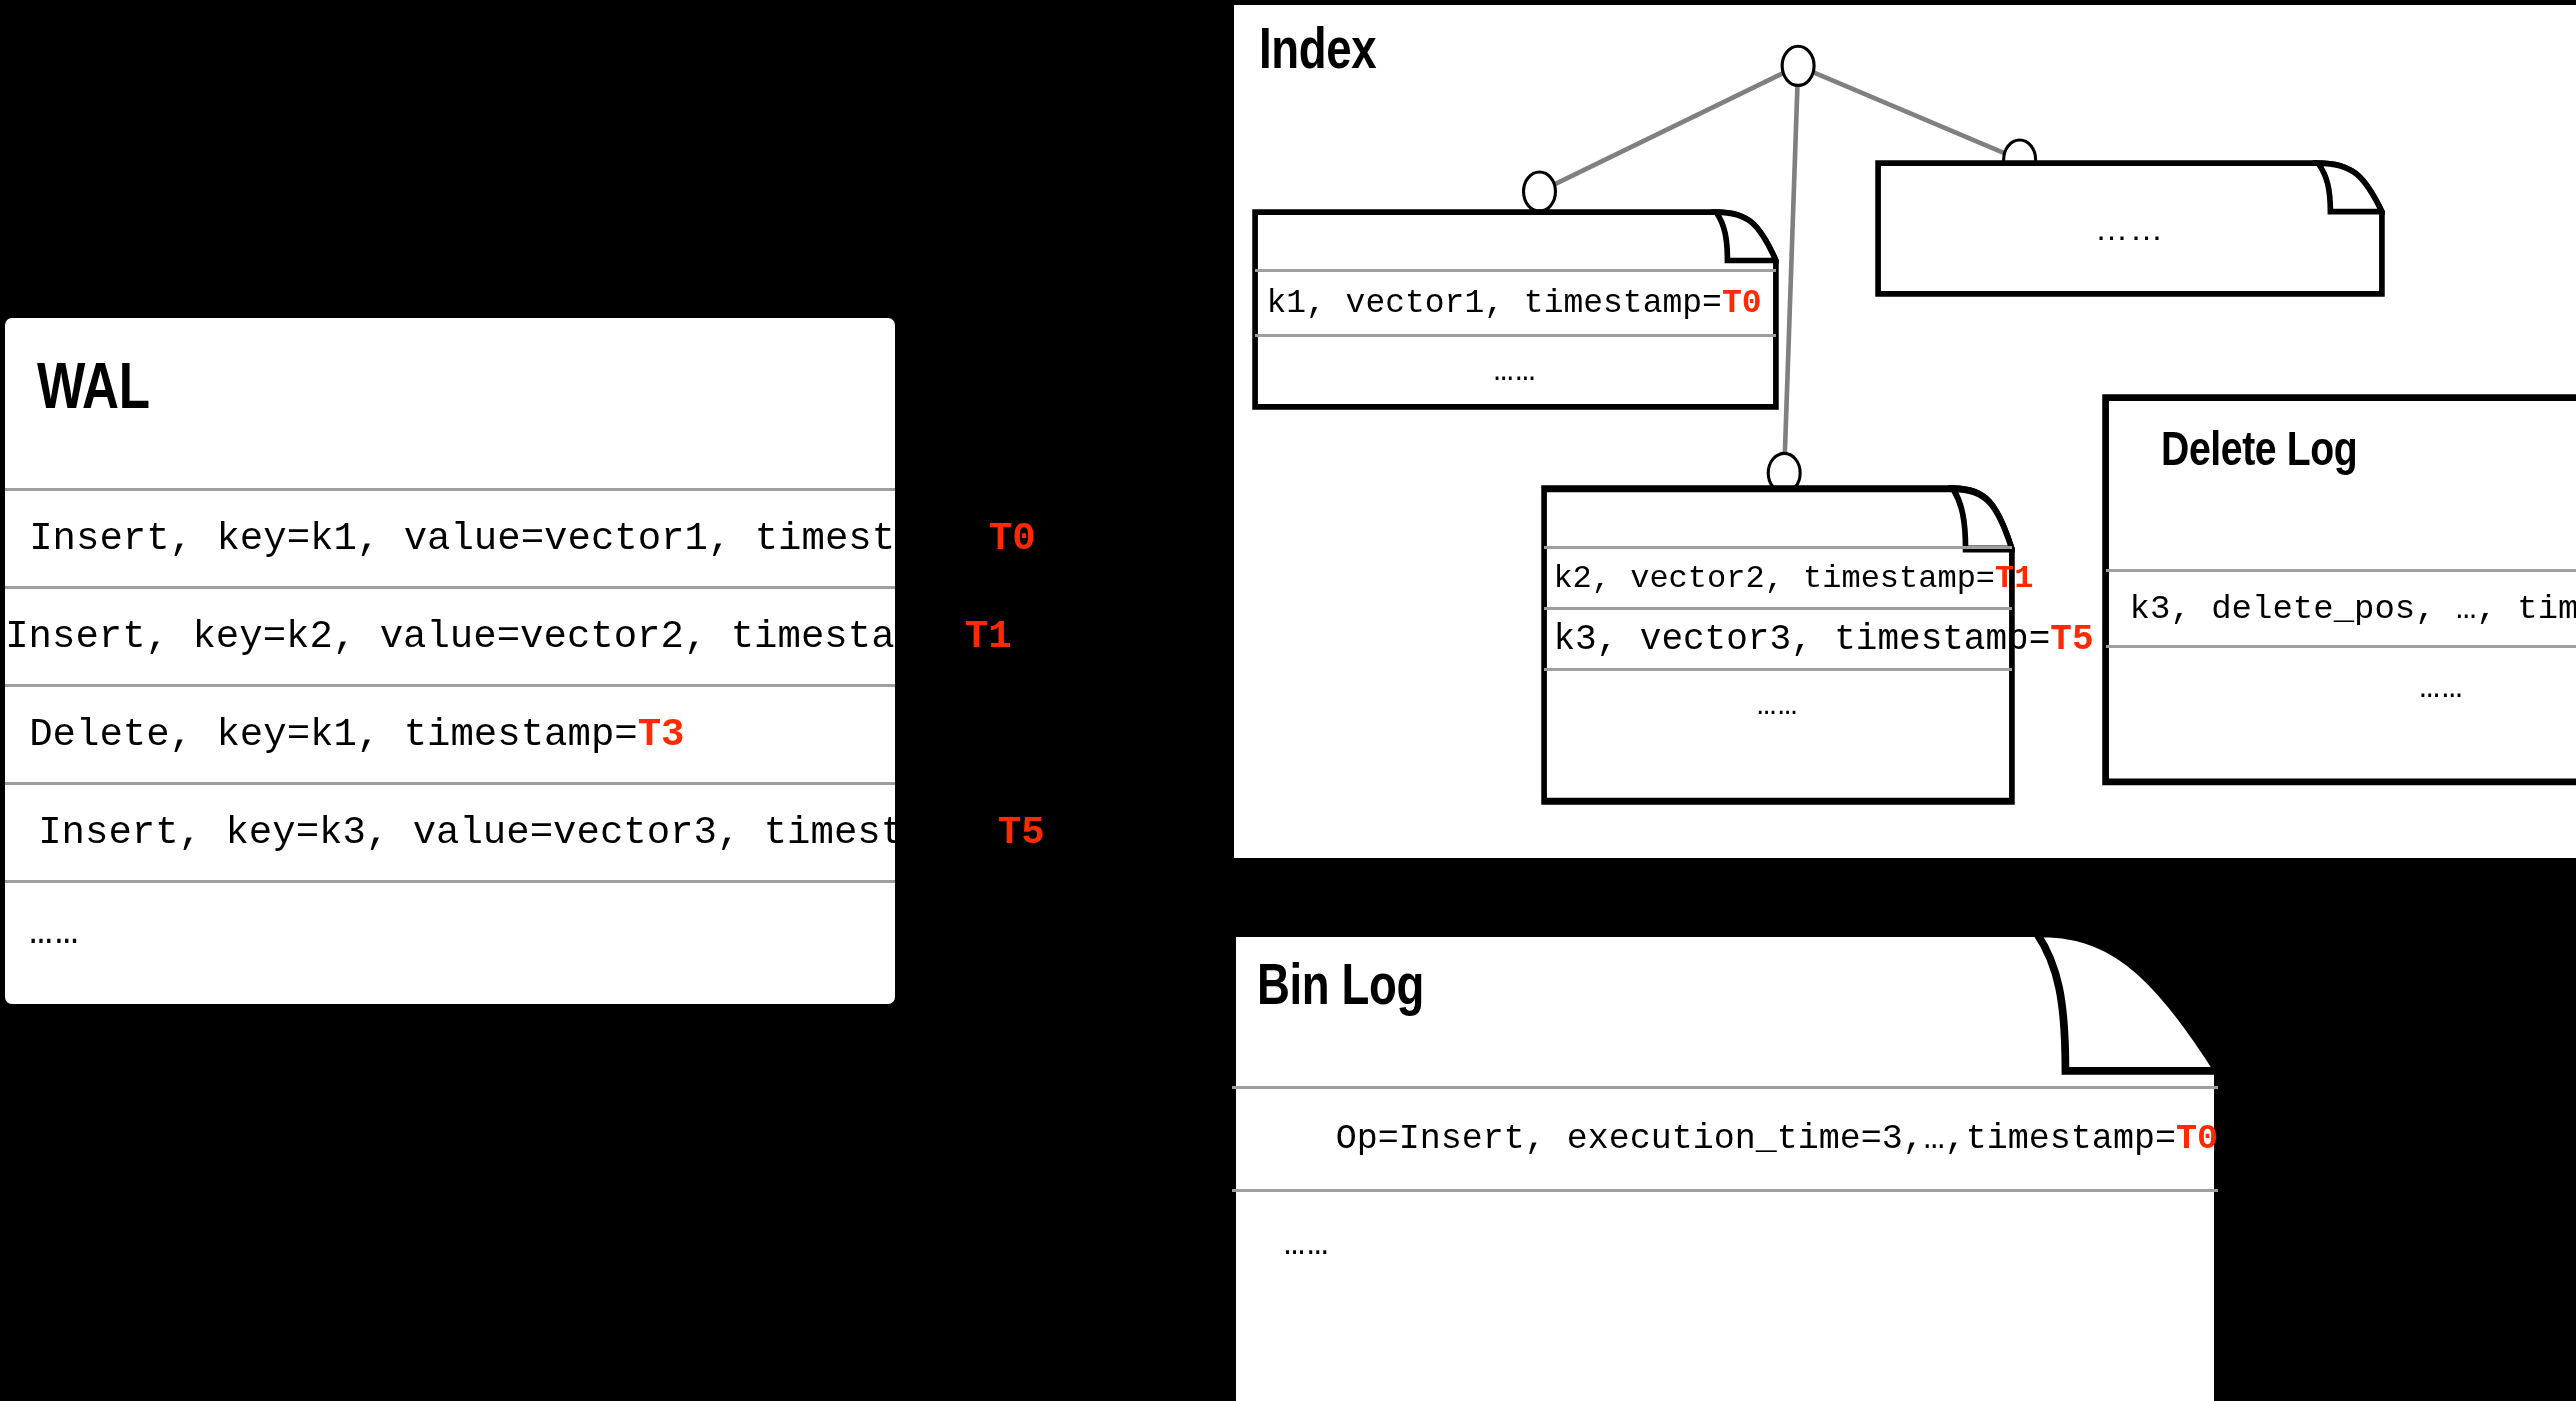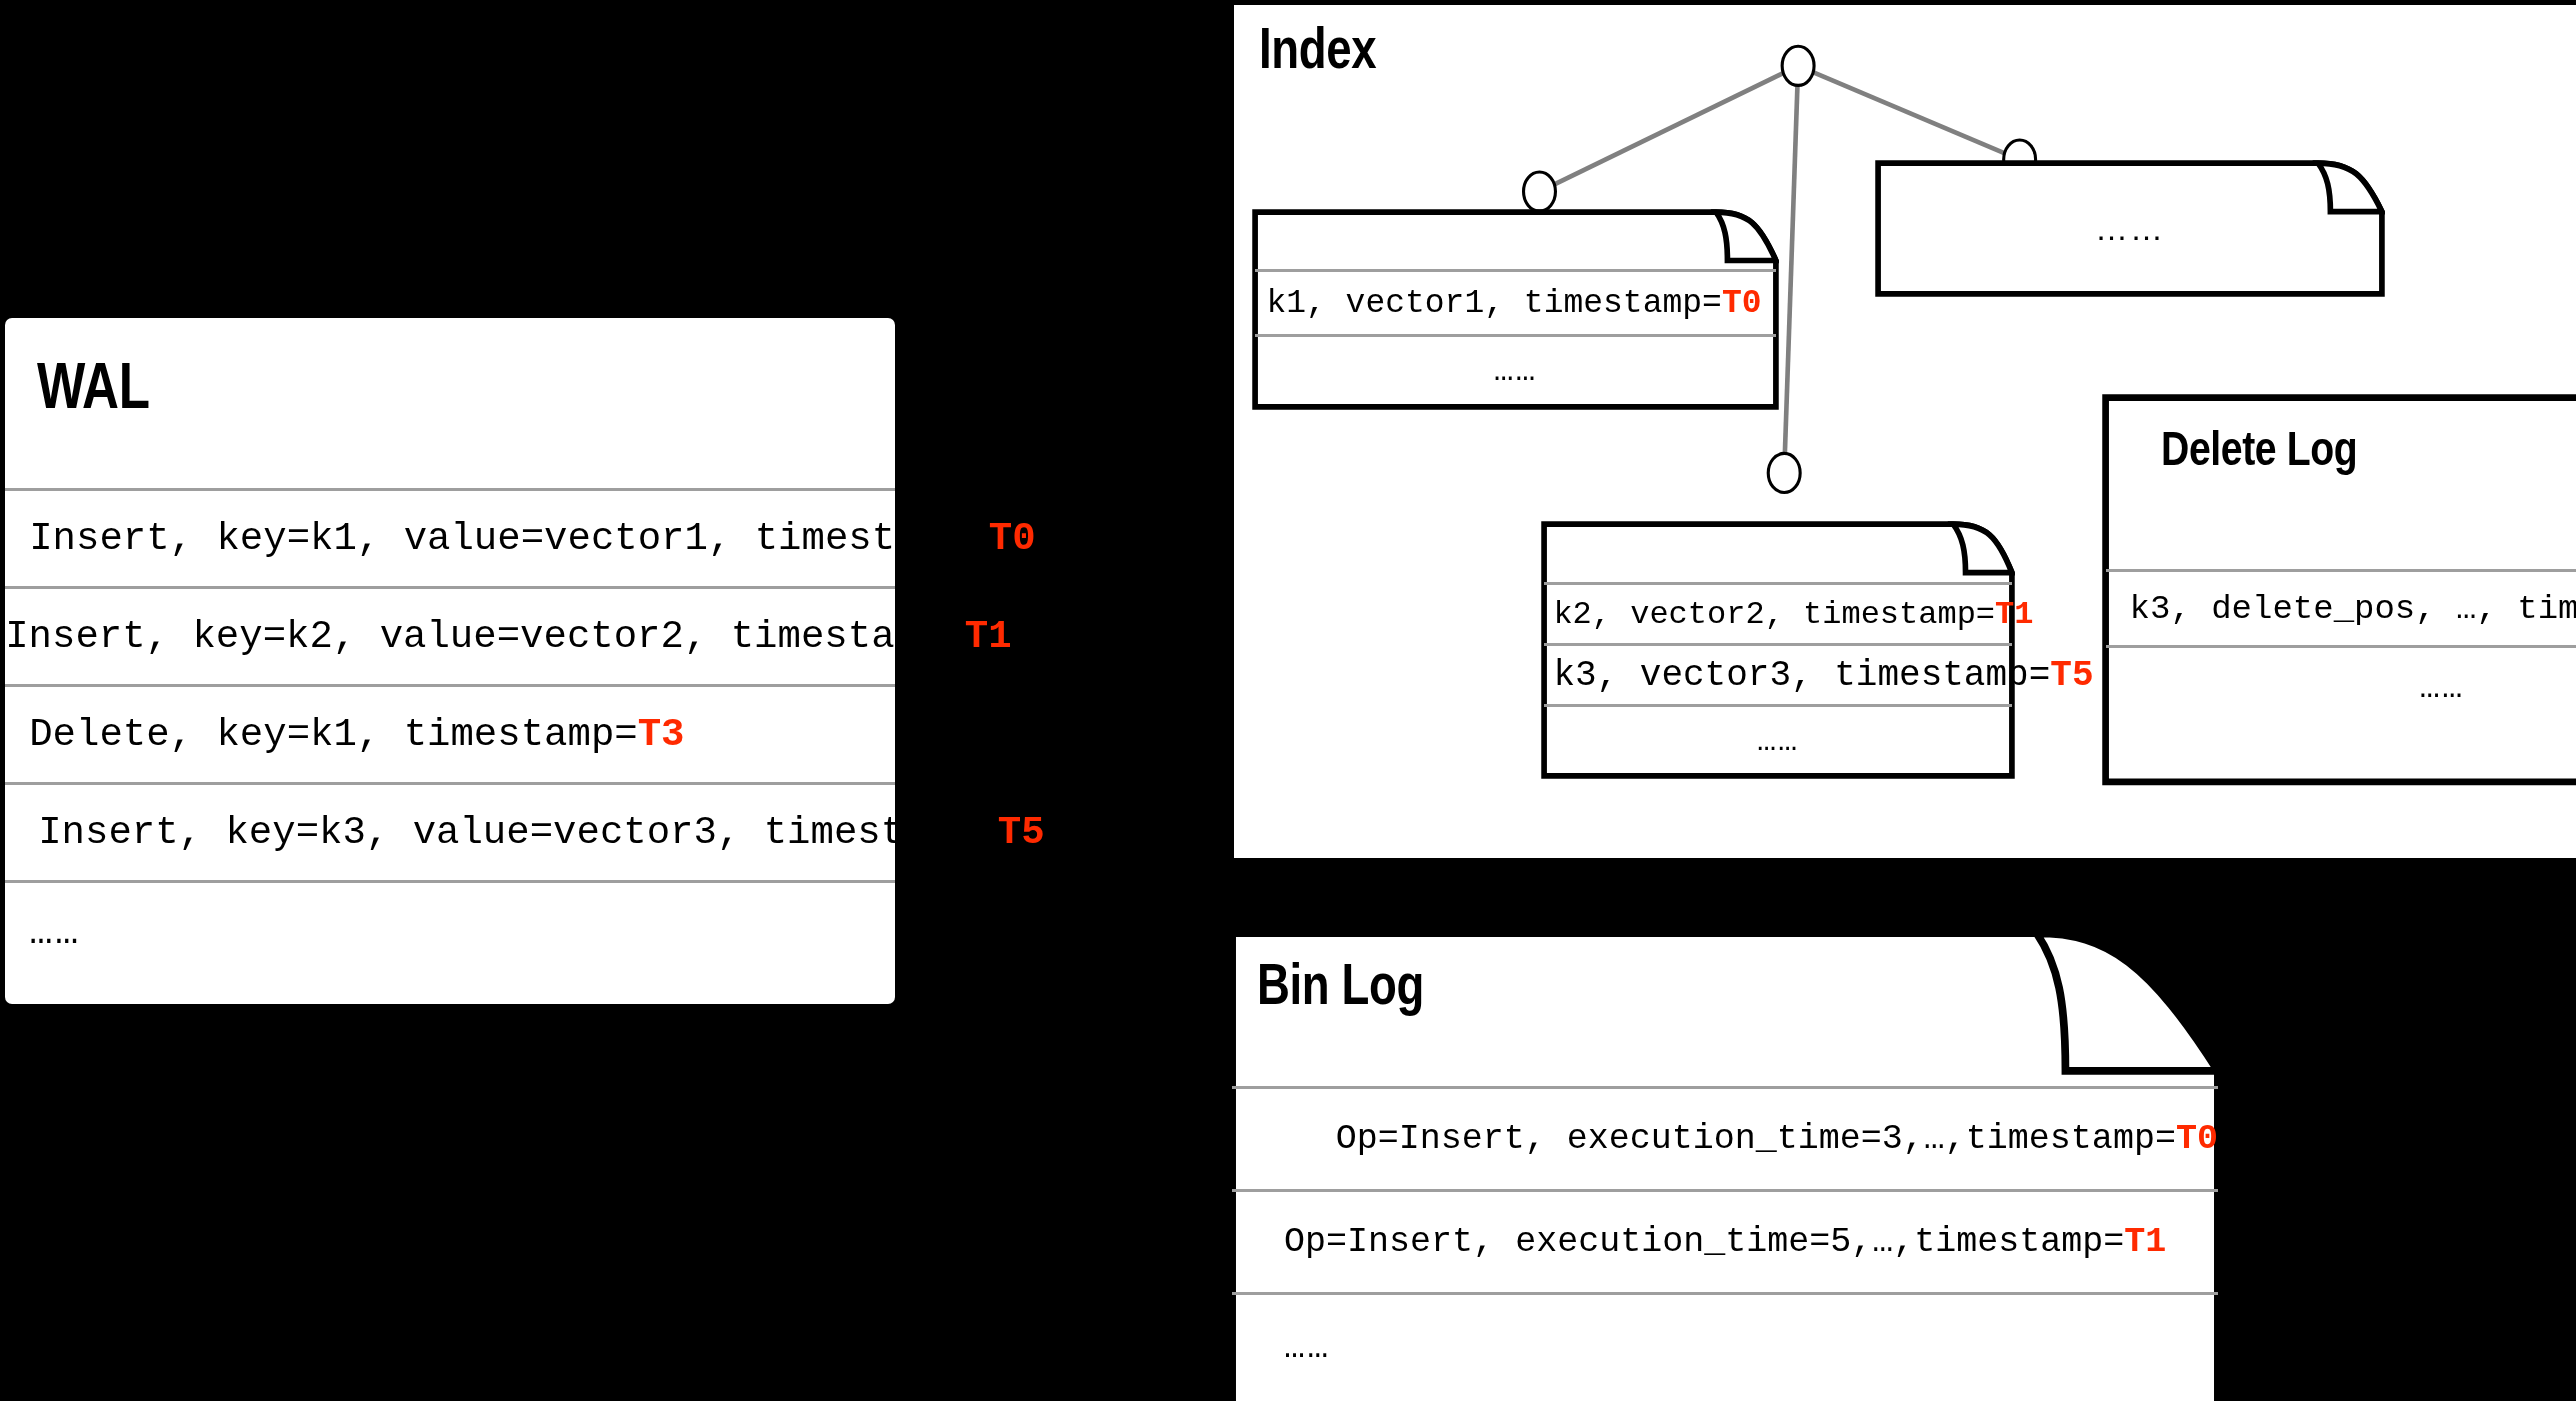--- a/index.html
+++ b/index.html
@@ -91,21 +91,21 @@
   <div class="doc" style="left:641px;top:155px;width:510px;height:137px;">
     <svg viewBox="0 0 990 265" preserveAspectRatio="none">
       <path d="M6 6 H860 C926 6 950 30 984 100 L984 259 H6 Z" fill="#fff" stroke="#000" stroke-width="11"></path>
       <path d="M860 6 C878 30 884 58 884 100 L984 100 C950 30 926 6 860 6 Z" fill="#fff" stroke="#000" stroke-width="11"></path>
     </svg>
     <div class="content" style="display:flex;align-items:center;justify-content:center;">
       <span class="txt dots" style="font-size:33px;">……</span>
     </div>
   </div>
 
-  <div class="doc" style="left:307px;top:480px;width:474px;height:258px;margin-top:36px;">
+  <div class="doc" style="left:307px;top:480px;width:474px;height:320px;">
     <svg viewBox="0 0 920 500" preserveAspectRatio="none">
       <path d="M6 6 H800 C864 6 886 30 914 100 L914 494 H6 Z" fill="#fff" stroke="#000" stroke-width="11"></path>
       <path d="M800 6 C818 30 824 58 824 100 L914 100 C886 30 864 6 800 6 Z" fill="#fff" stroke="#000" stroke-width="11"></path>
     </svg>
     <div class="content">
       <div class="rows" style="top:61px;left:3.1px;right:3.1px;">
         <div class="row sep" style="height:61px;padding-left:9.3px;">
           <span class="txt" style="font-size:32px;"><span>k2, vector2, timestamp=</span><b class="red">T1</b></span>
         </div>
         <div class="row sep" style="height:61px;padding-left:9.3px;">
@@ -141,22 +141,19 @@
   <svg viewBox="0 0 1930 960" preserveAspectRatio="none">
     <path d="M8 8 H1570 C1710 8 1790 70 1922 275 L1922 958 H8 Z" fill="#fff" stroke="#000" stroke-width="15"></path>
     <path d="M1570 8 C1612 70 1626 140 1626 275 L1922 275 C1790 70 1710 8 1570 8 Z" fill="#fff" stroke="#000" stroke-width="15"></path>
   </svg>
   <div class="content">
     <div class="ttl" style="left:29px;top:21.6px;font-size:57px;">Bin Log</div>
     <div class="rows" style="top:157px;left:4.1px;right:4.1px;">
       <div class="row sep" style="height:103px;padding-left:52px;justify-content:flex-end;">
         <span class="txt" style="font-size:35px;"><span>Op=Insert, execution_time=3,…,timestamp=</span><b class="red">T0</b></span>
       </div>
-      <div class="row sep" style="height:103px;padding-left:52px;">
-        <span class="txt" style="font-size:35px;"><span>Op=Insert, execution_time=5,…,timestamp=</span><b class="red">T1</b></span>
-      </div>
       <div class="row sep" style="height:108px;padding-left:52px;">
         <span class="txt dots" style="font-size:35px;">……</span>
       </div>
     </div>
   </div>
 </div>
 
 
 </body></html>

